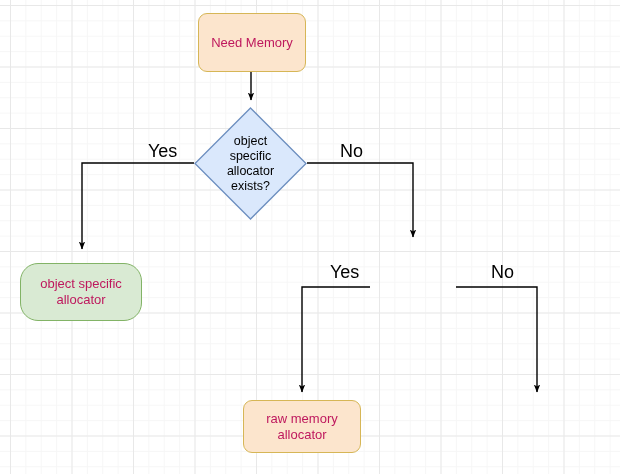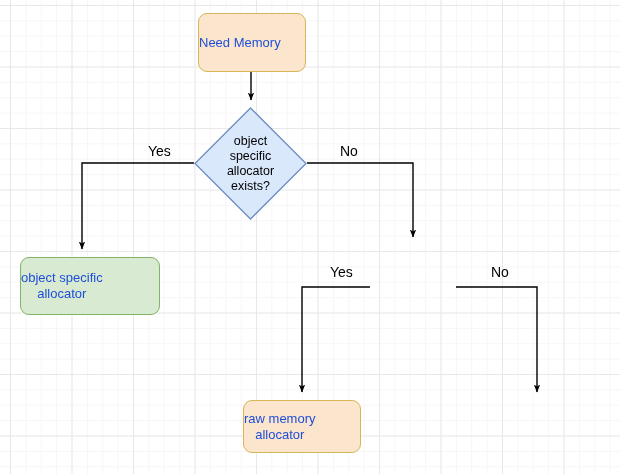--- a/index.html
+++ b/index.html
@@ -37,23 +37,23 @@
     top: 0;
     width: 620px;
     height: 474px;
     pointer-events: none;
   }
   .node {
     position: absolute;
     box-sizing: border-box;
     display: flex;
     align-items: center;
-    justify-content: flex-start;
+    justify-content: center;
     text-align: center;
-    color: #1d4ed8;
+    color: #be185d;
     font-size: 13px;
     line-height: 16px;
     z-index: 3;
   }
   .rounded-box {
     border-radius: 9px;
     border-width: 1px;
     border-style: solid;
   }
   .box-orange {
@@ -90,21 +90,21 @@
     justify-content: center;
     text-align: center;
     color: #000000;
     font-size: 12.5px;
     line-height: 15px;
     white-space: pre-line;
   }
   .edge-label {
     position: absolute;
     color: #000000;
-    font-size: 14px;
+    font-size: 18px;
     line-height: 14px;
     background: transparent;
     z-index: 4;
     white-space: nowrap;
   }
 </style>
 </head>
 <body>
 
 <div id="canvas">
@@ -135,21 +135,21 @@
     <svg class="diamond-shape" viewBox="0 0 113 113" xmlns="http://www.w3.org/2000/svg">
       <polygon points="56.5,1 112,56.5 56.5,112 1,56.5" fill="#dae8fc" stroke="#6c8ebf" stroke-width="1.3"></polygon>
     </svg>
     <div class="diamond-label">object
 specific
 allocator
 exists?</div>
   </div>
 
 
-  <div class="node rounded-box box-green" style="left:20px; top:257px; width:140px; height:58px;">
+  <div class="node rounded-box box-green" style="left:20px; top:263px; width:122px; height:58px;border-radius:18px;">
     <span style="white-space: pre-line;">object specific
 allocator</span>
   </div>
 
   <div class="node rounded-box box-orange" style="left:243px; top:400px; width:118px; height:53px;">
     <span style="white-space: pre-line;">raw memory
 allocator</span>
   </div>
 
 

